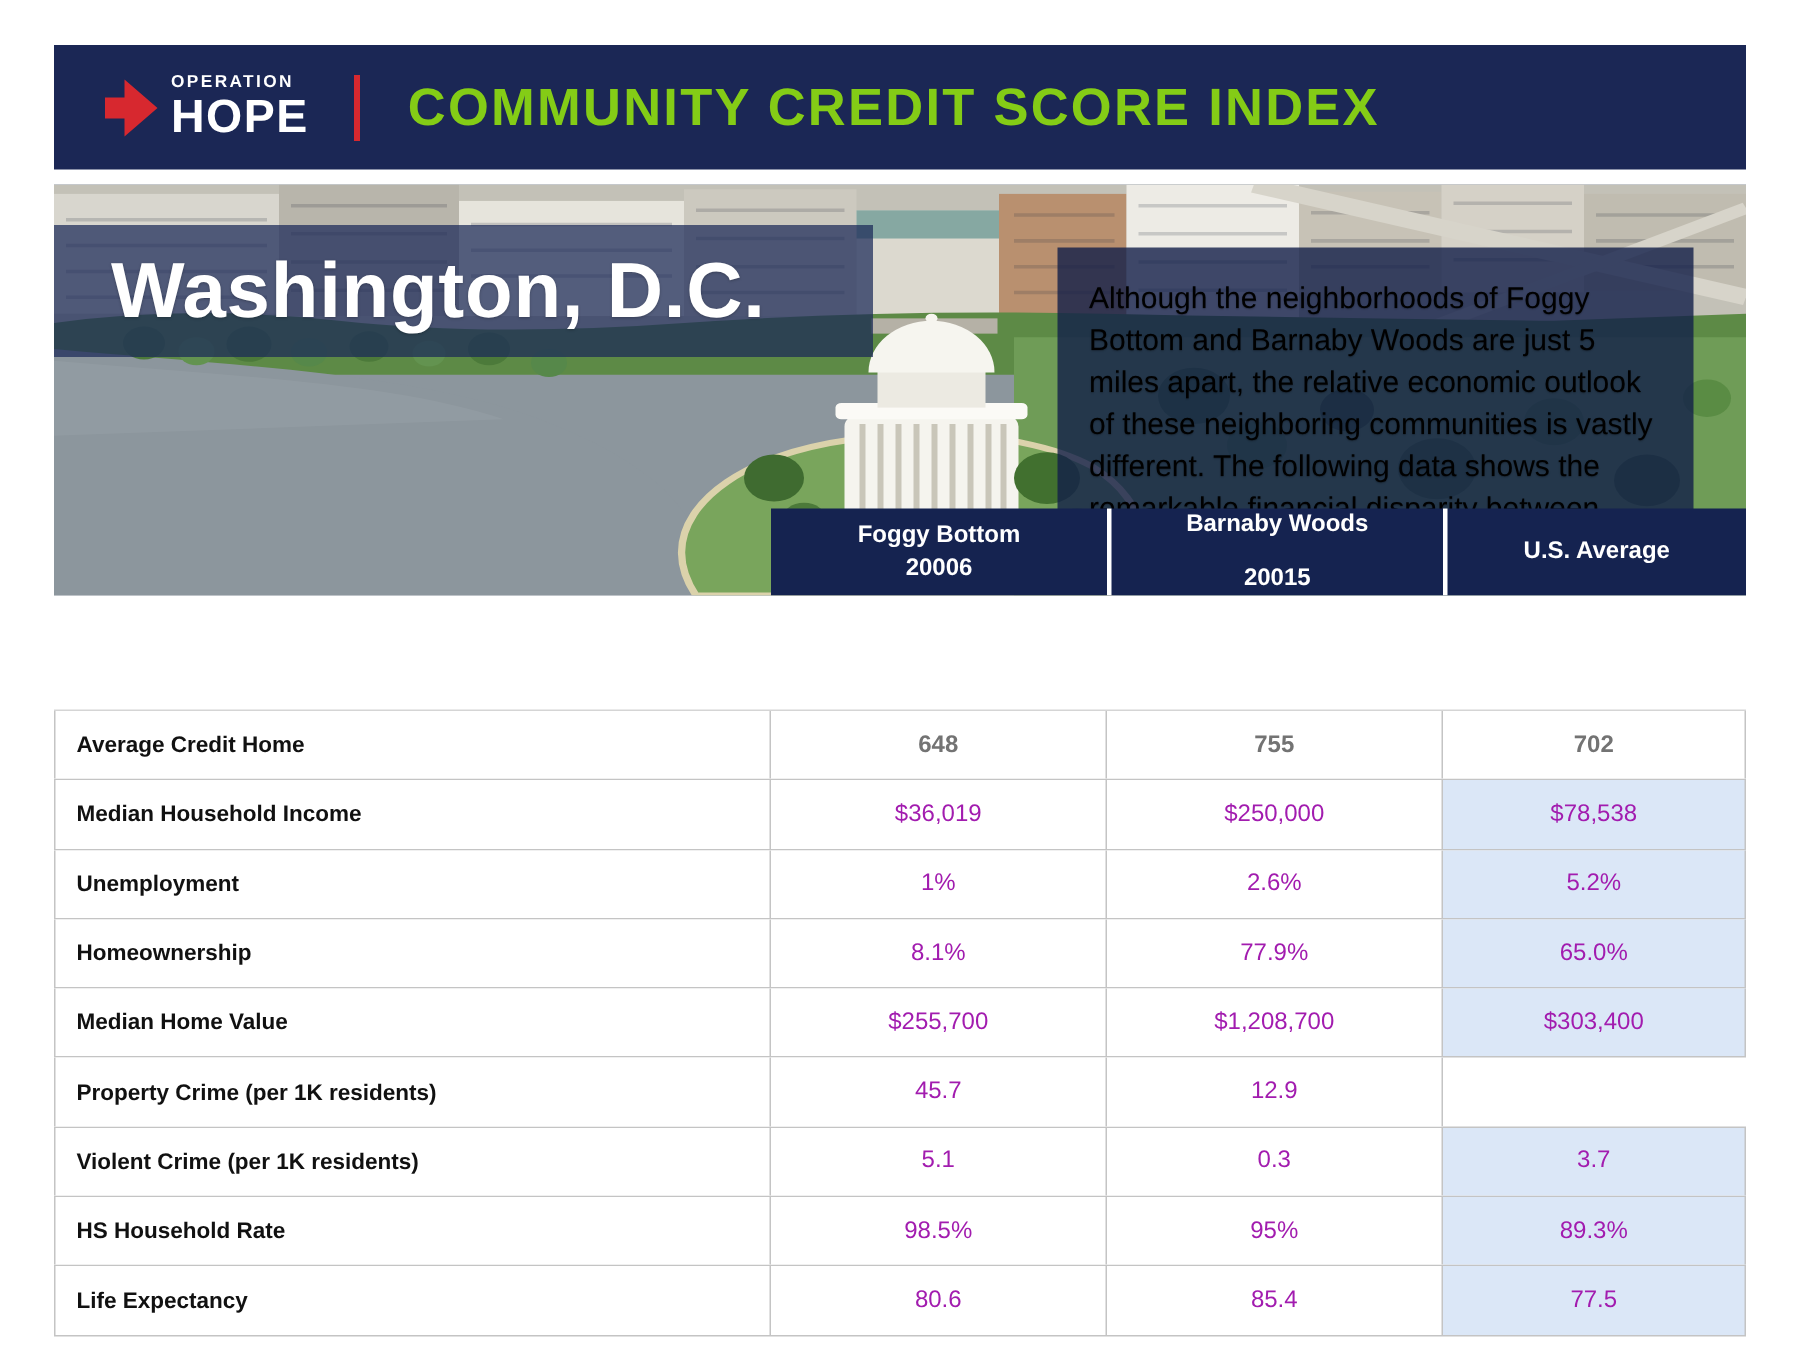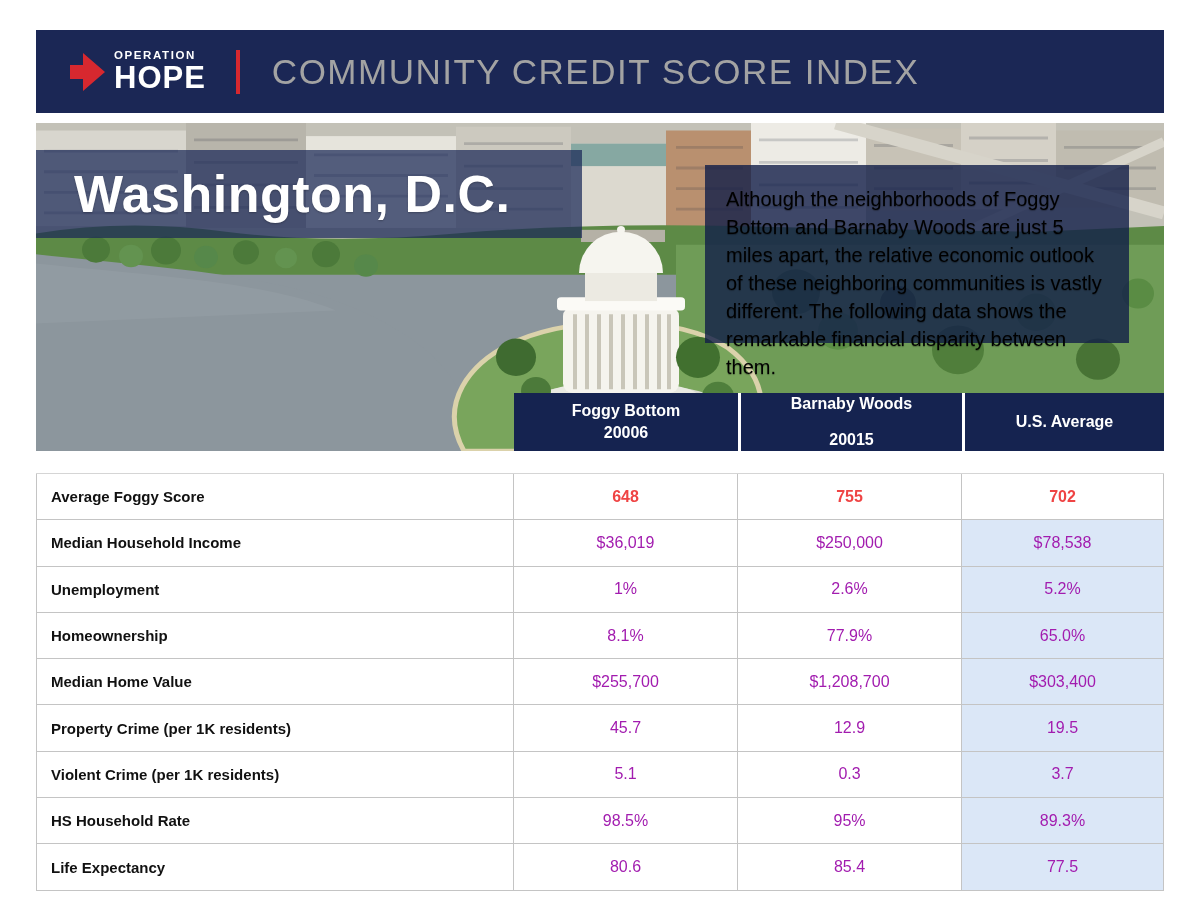--- a/index.html
+++ b/index.html
@@ -8,24 +8,24 @@
 
   
   .topbar { position:absolute; left:36px; top:30px; width:1128px; height:83px;
             background:#1b2755; display:flex; align-items:center; }
   .logo { display:flex; align-items:center; margin-left:34px; }
   .logo svg { display:block; }
   .logo-text { color:#fff; display:flex; flex-direction:column; margin-left:8px; line-height:1; }
   .logo-op { font-size:11.5px; font-weight:700; letter-spacing:1.6px; }
   .logo-hope { font-size:31px; font-weight:700; letter-spacing:1px; margin-top:1px; }
   .bar-sep { width:4px; height:44px; background:#d7282f; margin:0 32px 0 30px; }
-  .bar-title { color:#a3a3a3; font-size:35px; font-weight:400; letter-spacing:1.5px; white-space:nowrap; }
-
-  
-  .hero { position:absolute; left:36px; top:123px; width:1128px; height:328px; overflow:hidden; background:#8c969d; }
+  .bar-title { color:#84cc16; font-size:35px; font-weight:700; letter-spacing:1.5px; white-space:nowrap; }
+
+  
+  .hero { position:absolute; left:36px; top:123px; width:1128px; height:274px; overflow:hidden; background:#8c969d; }
   .hero > svg { position:absolute; left:0; top:0; width:100%; height:100%; }
   .city-band { position:absolute; left:0; top:27px; width:546px; height:88px;
                background:rgba(27,40,88,0.72); display:flex; align-items:center; }
   .city-band span { color:#fff; font-size:52px; font-weight:700; margin-left:38px; letter-spacing:0.5px;
                     text-shadow:0 1px 2px rgba(0,0,0,0.25); white-space:nowrap; }
   .info-box { position:absolute; left:669px; top:42px; width:424px; height:178px;
               background:rgba(17,30,72,0.80); color:#000000; font-size:20px; line-height:1.40;
               padding:20px 21px; text-shadow:0 1px 1px rgba(0,0,0,0.3); }
 
   
@@ -38,21 +38,21 @@
 
   
   .data-table { position:absolute; left:36px; top:473px; width:1128px;
                 border-top:1px solid #d5d5d5; }
   .trow { display:grid; grid-template-columns:478px 224px 224px 202px; height:46.3px;
           border-bottom:1px solid #c4c4c4; }
   .cell { display:flex; align-items:center; justify-content:center;
           font-size:16px; color:#a21caf; border-right:1px solid #c4c4c4; background:#fff; }
   .cell.label { justify-content:flex-start; padding-left:14px; font-weight:700; font-size:15px;
                 color:#111; border-left:1px solid #c4c4c4; }
-  .trow.first .cell.val { font-weight:700; color:#ef4444; }
+  .trow.first .cell.val { font-weight:700; color:#737373; }
   .cell.us-hl { background:#dbe7f7; }
 </style>
 </head>
 <body>
 
 <div class="page">
 
   <div class="topbar">
     <div class="logo">
       <svg width="36" height="40" viewBox="0 0 36 40">
@@ -165,21 +165,21 @@
       </div>
       <div class="col-header c2">
         <div>U.S. Average</div>
       </div>
     </div>
   </div>
 
   <div class="data-table">
 
     <div class="trow first">
-      <div class="cell label">Average Foggy Score</div>
+      <div class="cell label">Average Credit Home</div>
       <div class="cell val">648</div>
       <div class="cell val">755</div>
       <div class="cell val">702</div>
     </div>
 
     <div class="trow">
       <div class="cell label">Median Household Income</div>
       <div class="cell val">$36,019</div>
       <div class="cell val">$250,000</div>
       <div class="cell val us-hl">$78,538</div>
@@ -203,21 +203,20 @@
       <div class="cell label">Median Home Value</div>
       <div class="cell val">$255,700</div>
       <div class="cell val">$1,208,700</div>
       <div class="cell val us-hl">$303,400</div>
     </div>
 
     <div class="trow">
       <div class="cell label">Property Crime (per 1K residents)</div>
       <div class="cell val">45.7</div>
       <div class="cell val">12.9</div>
-      <div class="cell val us-hl">19.5</div>
     </div>
 
     <div class="trow">
       <div class="cell label">Violent Crime (per 1K residents)</div>
       <div class="cell val">5.1</div>
       <div class="cell val">0.3</div>
       <div class="cell val us-hl">3.7</div>
     </div>
 
     <div class="trow">

